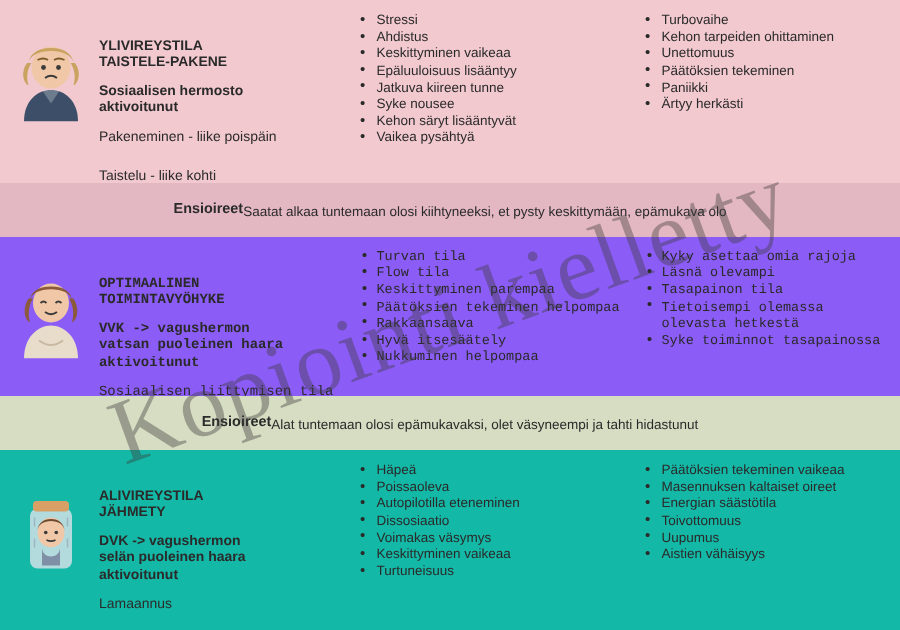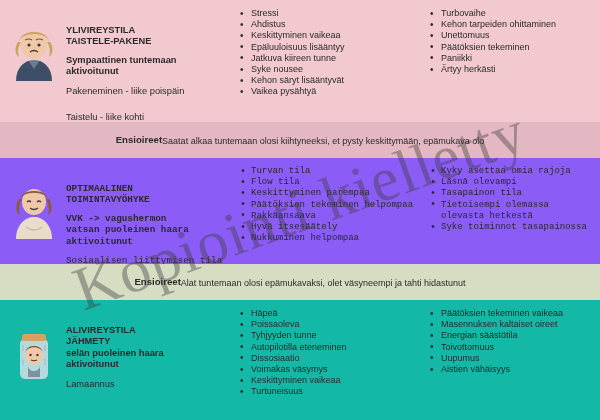--- a/index.html
+++ b/index.html
@@ -71,21 +71,21 @@
           <path d="M22 27 Q26 24 30 27" stroke="#3a3a3a" stroke-width="1.3" fill="none"></path>
           <path d="M17 15 Q21 13 24 15" stroke="#7a5a2a" stroke-width="1.2" fill="none"></path>
           <path d="M28 15 Q31 13 35 15" stroke="#7a5a2a" stroke-width="1.2" fill="none"></path>
           <path d="M8 56 C8 42, 17 35, 26 35 C35 35, 44 42, 44 56 Z" fill="#3d4f68"></path>
           <path d="M20 35 L26 44 L32 35 Z" fill="#ffffff" opacity=".25"></path>
         </svg>
       </div>
       <div class="txt">
         <div class="ttl">YLIVIREYSTILA</div>
         <div class="ttl">TAISTELE-PAKENE</div>
-        <div class="sub">Sympaattinen tuntemaan</div>
+        <div class="sub">Sosiaalisen hermosto</div>
         <div class="ttl">aktivoitunut</div>
         <div class="body-line">Pakeneminen - liike poispäin</div>
         <div class="body-line tight">Taistelu - liike kohti</div>
       </div>
     </div>
     <div class="col-mid">
       <ul class="bl">
         <li>Stressi</li>
         <li>Ahdistus</li>
         <li>Keskittyminen vaikeaa</li>
@@ -185,30 +185,30 @@
             <line x1="15" y1="20" x2="15" y2="26"></line>
             <line x1="37" y1="20" x2="37" y2="26"></line>
             <line x1="15" y1="34" x2="15" y2="40"></line>
             <line x1="37" y1="34" x2="37" y2="40"></line>
           </g>
         </svg>
       </div>
       <div class="txt">
         <div class="ttl">ALIVIREYSTILA</div>
         <div class="ttl">JÄHMETY</div>
+        <div class="sub">DVK -&gt; vagushermon</div>
         <div class="ttl">selän puoleinen haara</div>
         <div class="ttl">aktivoitunut</div>
         <div class="body-line">Lamaannus</div>
       </div>
     </div>
     <div class="col-mid">
       <ul class="bl">
         <li>Häpeä</li>
         <li>Poissaoleva</li>
-        <li>Tyhjyyden tunne</li>
         <li>Autopilotilla eteneminen</li>
         <li>Dissosiaatio</li>
         <li>Voimakas väsymys</li>
         <li>Keskittyminen vaikeaa</li>
         <li>Turtuneisuus</li>
       </ul>
     </div>
     <div class="col-right">
       <ul class="bl">
         <li>Päätöksien tekeminen vaikeaa</li>

